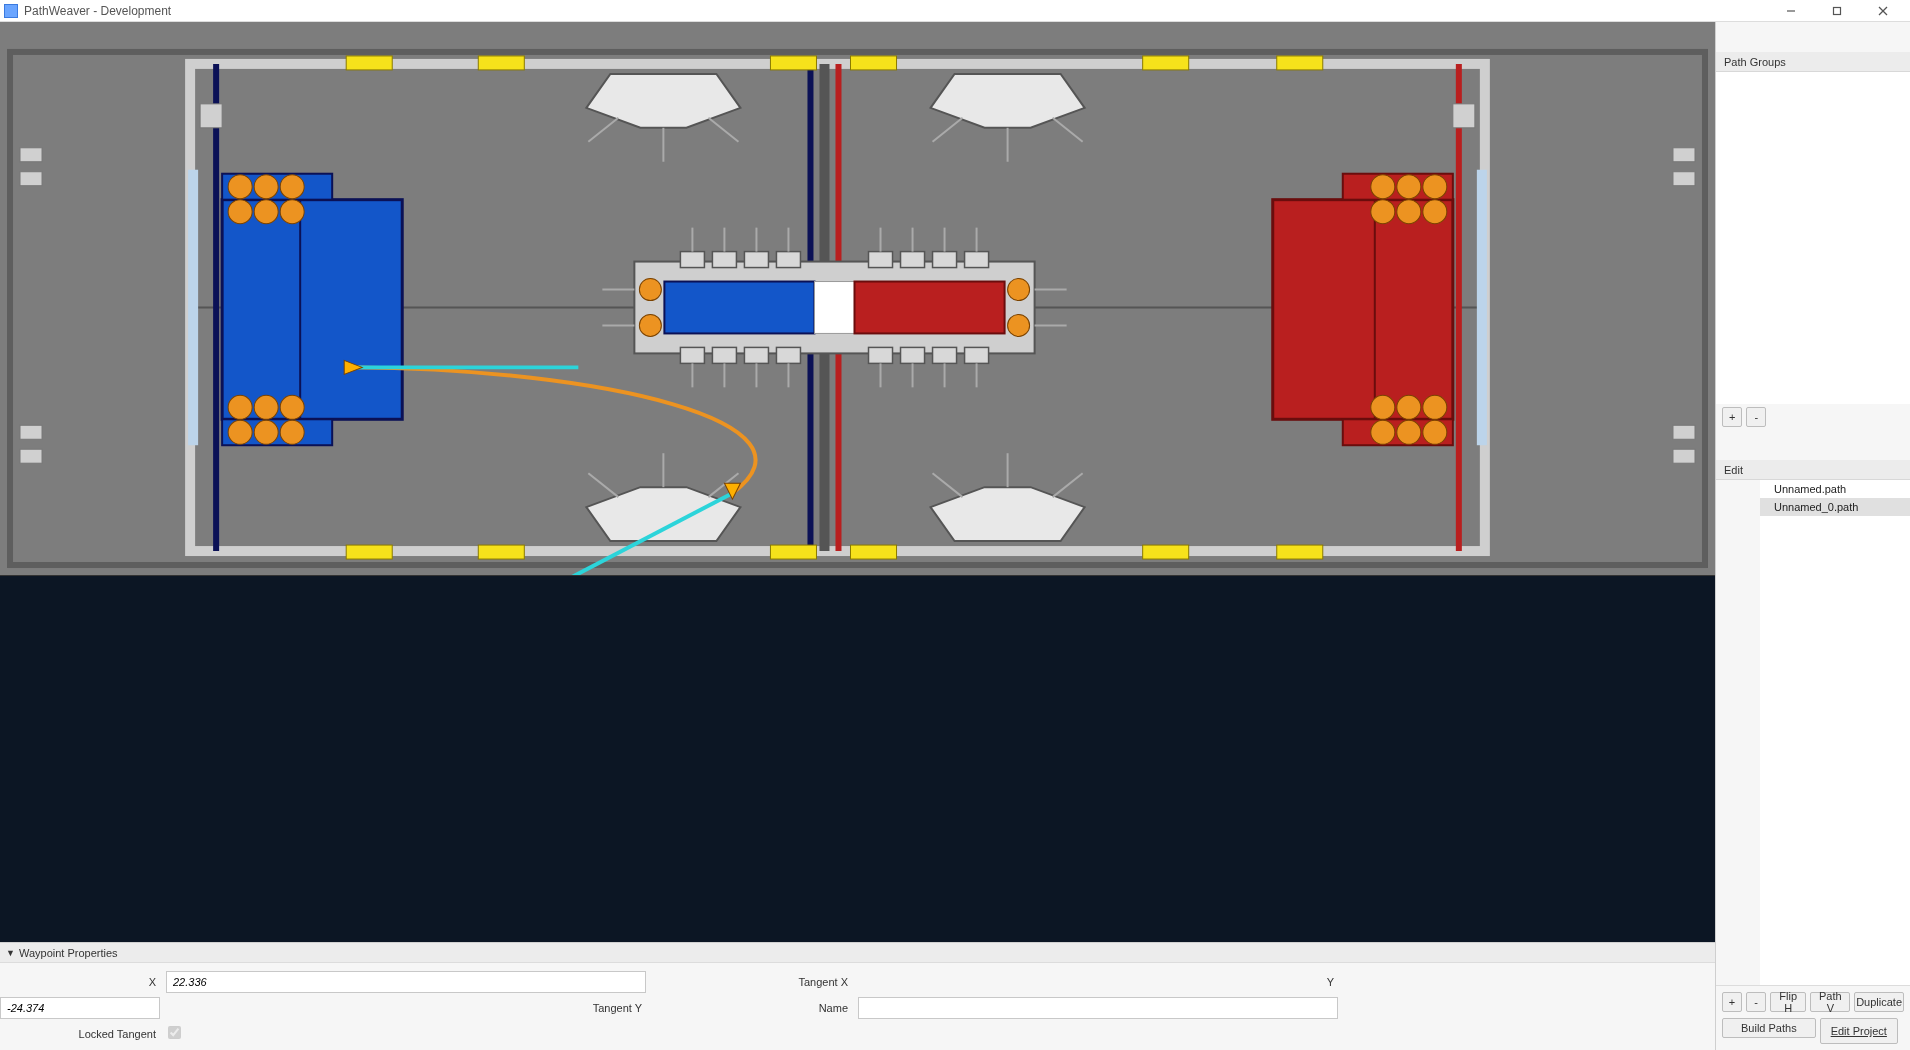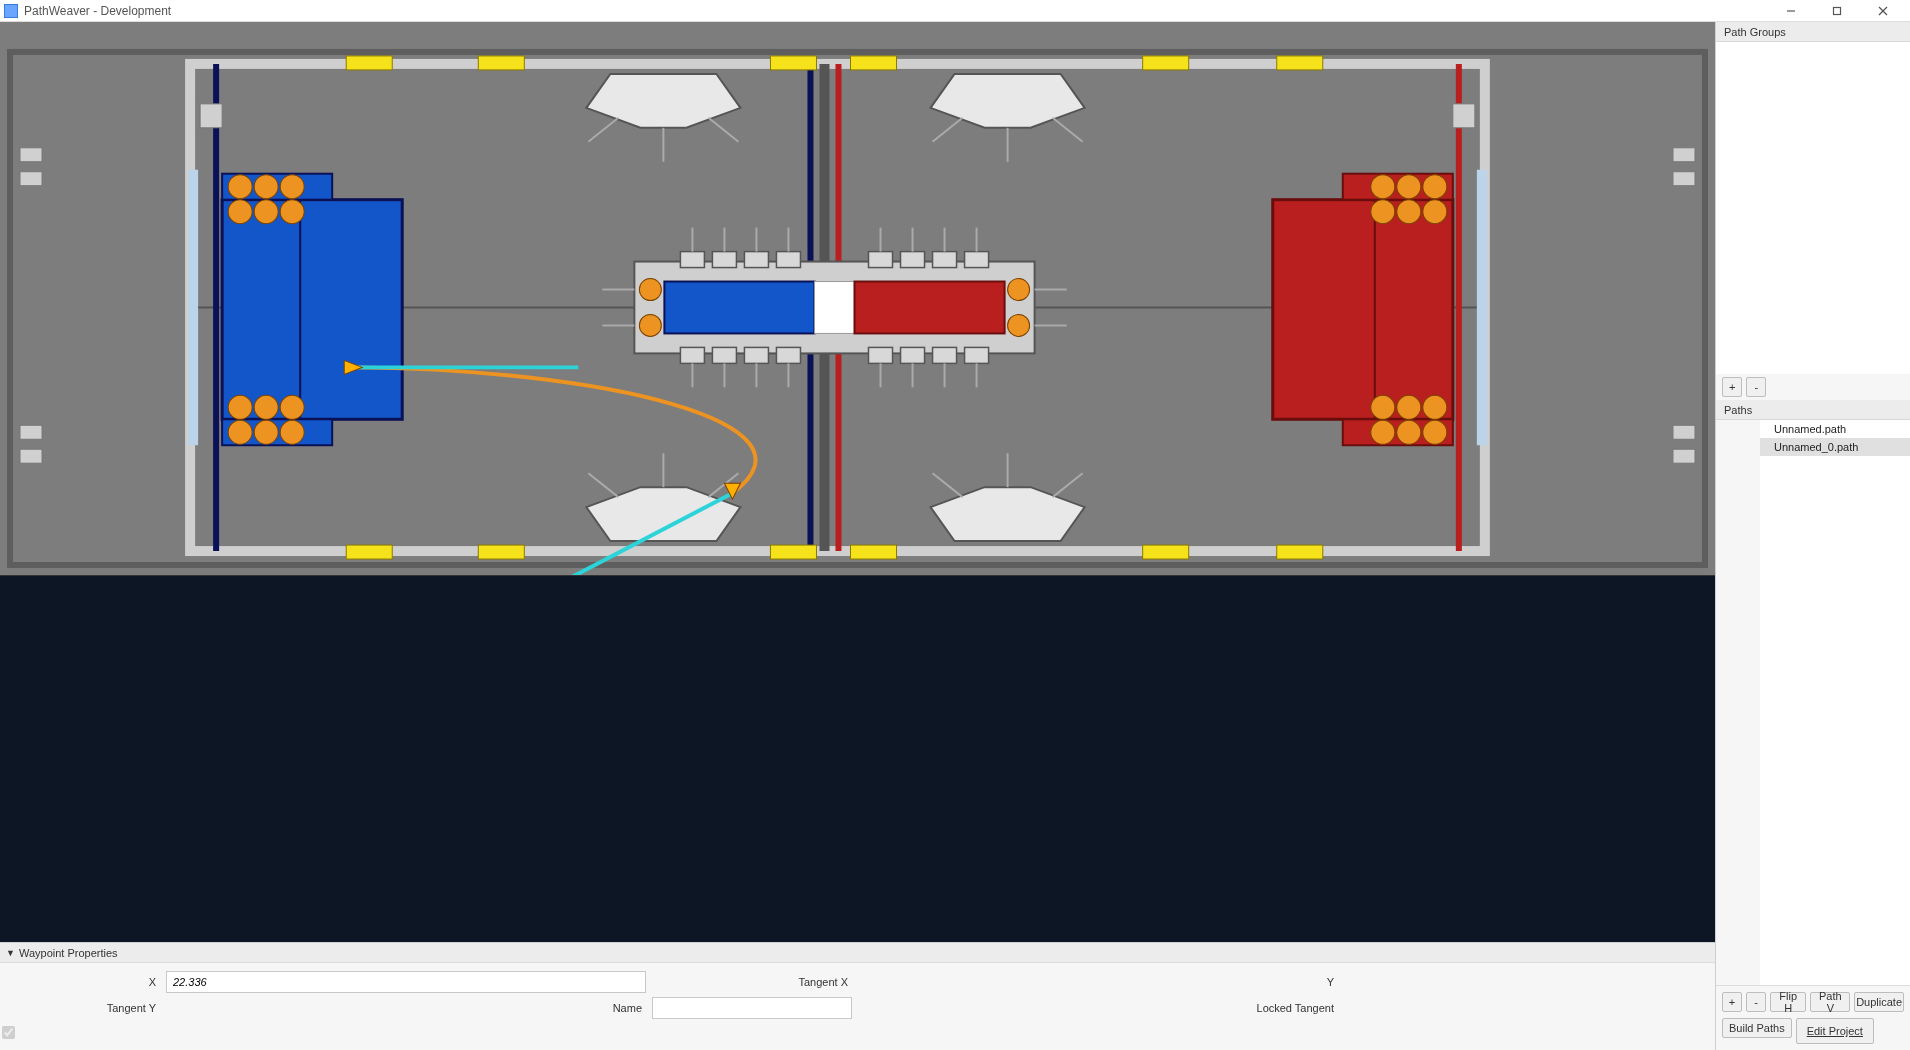--- a/index.html
+++ b/index.html
@@ -21,21 +21,21 @@
   .darkband{ flex:1; background:#0c1624;}
   
   .props{ height:108px; background:#f6f6f6; border-top:1px solid #d0d0d0;}
   .props-header{ height:20px; display:flex; align-items:center; padding:0 6px; background:#ececec; border-bottom:1px solid #dcdcdc; font-size:11px; color:#333;}
   .props-header .tri{ margin-right:4px; font-size:9px;}
   .props-body{ display:grid; grid-template-columns: 160px 480px 200px 480px; grid-auto-rows:26px; align-items:center; padding:6px 0 0 0; column-gap:6px;}
   .props-body label{ text-align:right; padding-right:4px; font-size:11px; color:#333;}
   .props-body input[type=text]{ height:22px; border:1px solid #c8c8c8; background:#fff; padding:0 6px; font-size:11px; width:100%;font-style:italic;}
   .props-body input[type=checkbox]{ margin-left:2px;}
   
-  .panel-header{ height:20px; background:#ececec; border-bottom:1px solid #d8d8d8; display:flex;align-items:center;padding:0 8px;font-size:11px;color:#333;}
+  .panel-header{ height:20px; background:#ececec; border-bottom:1px solid #d8d8d8; display:flex;align-items:center;padding:0 8px;font-size:11px;color:#333;margin-top:30px;}
   .groups-body{ height:332px; background:#ffffff;}
   .btnrow{ height:26px; display:flex; align-items:center; gap:4px; padding:0 6px; background:#f6f6f6;}
   .smbtn{ height:20px; min-width:20px; padding:0 6px; border:1px solid #bdbdbd; background:#f0f0f0; border-radius:2px; font-size:11px; color:#333; display:inline-flex;align-items:center;justify-content:center; cursor:pointer;}
   .paths-body{ background:#fff;}
   .listitem{ height:18px; display:flex;align-items:center;padding:0 14px;font-size:11px;color:#222;}
   .listitem.sel{ background:#e0e0e0;}
   .right-foot{ margin-top:auto; padding:6px; display:flex; flex-direction:column; gap:6px; border-top:1px solid #dcdcdc;}
   .right-foot .row{ display:flex; gap:4px;}  
 </style>
 </head>
@@ -253,55 +253,56 @@
         <div class="props-header">
           <span class="tri">▼</span>
           <span>Waypoint Properties</span>
         </div>
         <div class="props-body">
           <label>X</label>
           <input type="text" value="22.336" style="">
           <label>Tangent X</label>
 
           <label>Y</label>
+          <input type="text" value="-24.374" style="">
           <label>Tangent Y</label>
 
           <label>Name</label>
           <input type="text" value="" style="">
           <label>Locked Tangent</label>
           <div><input type="checkbox" checked="" disabled="" style=""></div>
         </div>
       </div>
     </div>
 
     <div class="right-col">
       <div class="panel-header">
           <span>Path Groups</span>
         </div>
       <div class="groups-body"></div>
       <div class="btnrow">
         <button class="smbtn">+</button>
         <button class="smbtn">-</button>
       </div>
       <div class="panel-header">
-          <span>Paths</span>
+          <span>Edit</span>
         </div>
       <div class="paths-body" id="paths-list" style="flex:1;margin-left:44px;">
           <div class="listitem">Unnamed.path</div>
           <div class="listitem sel">Unnamed_0.path</div>
         </div>
 
       <div class="right-foot">
         <div class="row">
           <button class="smbtn">+</button>
           <button class="smbtn">-</button>
           <button class="smbtn">Flip H</button>
           <button class="smbtn">Path V</button>
           <button class="smbtn">Duplicate</button>
         </div>
         <div class="row">
-          <button class="smbtn" style="flex:0 0 auto;padding:0 6px;">Build Paths</button>
+          <button class="smbtn" style="flex:0 0 auto;padding:0 18px;">Build Paths</button>
           <button class="smbtn" style="flex:0 0 auto;padding:12px 10px;text-decoration:underline;">Edit Project</button>
         </div>
       </div>
     </div>
   </div>
 </div>
 
 </body></html>

